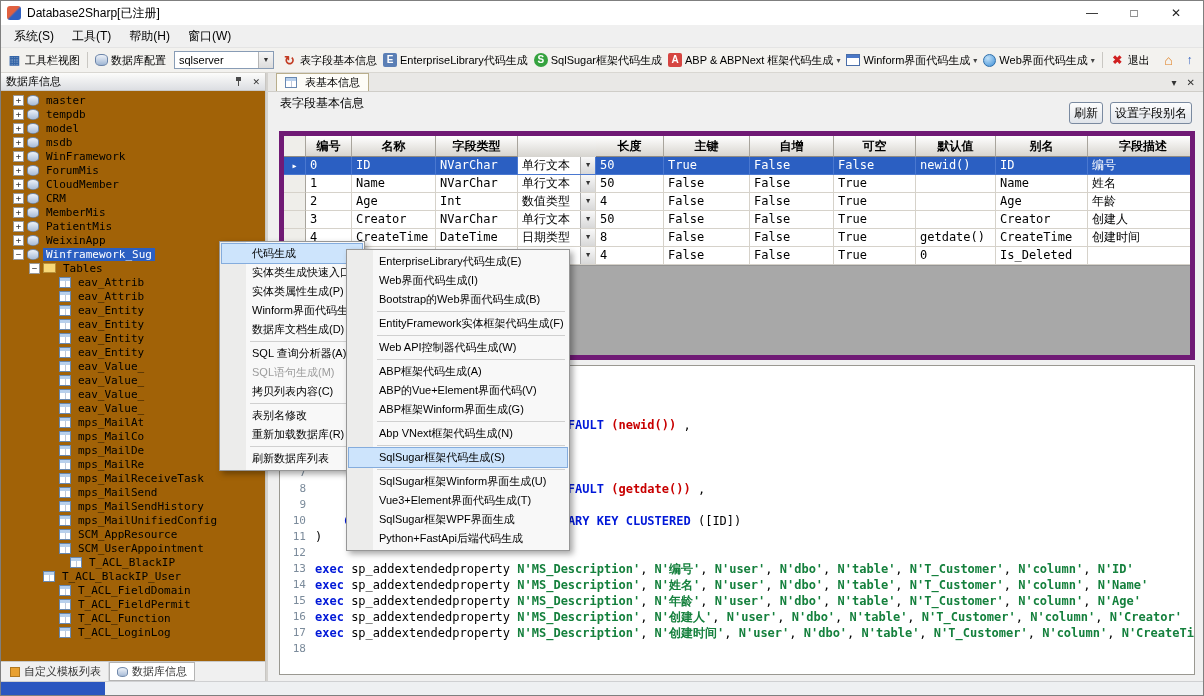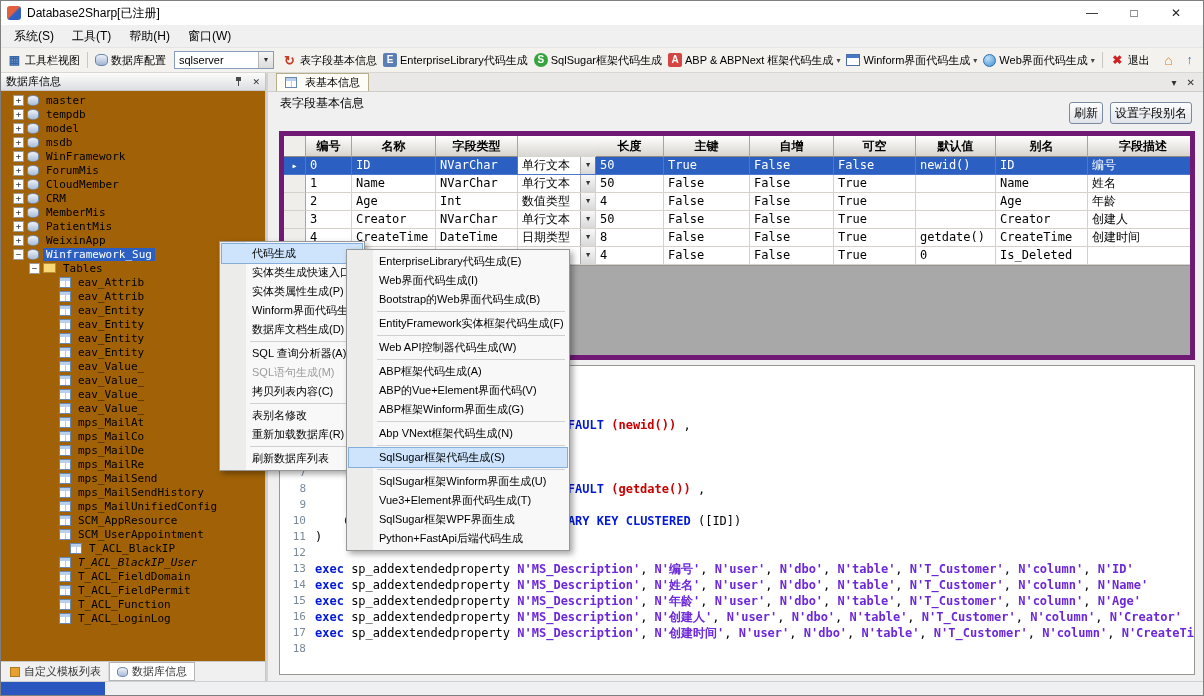--- a/index.html
+++ b/index.html
@@ -99,21 +99,21 @@
 .g-dd{width:15px;flex:none;background:linear-gradient(#f8f8f8,#d8d8d8);border-left:1px solid #a8a8a8;font-size:7px;line-height:16px;text-align:center;color:#333}
 .g-sel .g-combo-edit{background:#fff;color:#000}
 .g-filler{flex:1;background:#a8a8a8;border-top:1px solid #949494}
 
 
 .code-panel{position:absolute;left:11px;top:273px;width:916px;height:310px;background:#fff;border:1px solid #9a9891;padding:3px 0;font-family:"DejaVu Sans Mono",monospace;font-size:12px;overflow:hidden}
 .code-line{display:flex;height:16px;line-height:16px;white-space:pre}
 .ln{width:26px;text-align:right;color:#7b8b9b;flex:none;margin-right:9px;font-size:11px}
 .code-text{white-space:pre}
 .tk-kw{color:#0018d8;font-weight:bold}
-.tk-st{color:#6d28d9;font-weight:bold}
+.tk-st{color:#15803d;font-weight:bold}
 .tk-fn{color:#c80000;font-weight:bold}
 .tk-pl{color:#000}
 
 
 .statusbar{position:absolute;left:0;bottom:0;width:100%;height:14px;background:#eef0f2;border-top:1px solid #cfd0d2}
 .status-chunk{width:104px;height:100%;background:#2a56c0}
 
 
 .menu{position:absolute;background:#f8f8f8;background-image:linear-gradient(90deg,#ececeb 0,#ececeb 26px,#f8f8f8 26px);border:1px solid #979797;box-shadow:3px 3px 6px rgba(0,0,0,.35);padding:2px;z-index:40;font-size:11px}
 .menu1{left:218px;top:240px;width:146px}
@@ -343,20 +343,25 @@
             <span class="tlabel">mps_MailDe</span>
           </div>
           <div class="tree-row" style="padding-left: 44px;">
             <span class="exp-spacer"></span>
             <span class="ticon ic-ttable"></span>
             <span class="tlabel">mps_MailRe</span>
           </div>
           <div class="tree-row" style="padding-left: 44px;">
             <span class="exp-spacer"></span>
             <span class="ticon ic-ttable"></span>
+            <span class="tlabel">mps_MailReceiveTask</span>
+          </div>
+          <div class="tree-row" style="padding-left: 44px;">
+            <span class="exp-spacer"></span>
+            <span class="ticon ic-ttable"></span>
             <span class="tlabel">mps_MailSend</span>
           </div>
           <div class="tree-row" style="padding-left: 44px;">
             <span class="exp-spacer"></span>
             <span class="ticon ic-ttable"></span>
             <span class="tlabel">mps_MailSendHistory</span>
           </div>
           <div class="tree-row" style="padding-left: 44px;">
             <span class="exp-spacer"></span>
             <span class="ticon ic-ttable"></span>
@@ -370,21 +375,21 @@
           <div class="tree-row" style="padding-left: 44px;">
             <span class="exp-spacer"></span>
             <span class="ticon ic-ttable"></span>
             <span class="tlabel">SCM_UserAppointment</span>
           </div>
           <div class="tree-row" style="padding-left: 55px;">
             <span class="exp-spacer"></span>
             <span class="ticon ic-ttable"></span>
             <span class="tlabel">T_ACL_BlackIP</span>
           </div>
-          <div class="tree-row" style="padding-left: 44px; font-style: italic;">
+          <div class="tree-row" style="padding-left: 28px;">
             <span class="exp-spacer"></span>
             <span class="ticon ic-ttable"></span>
             <span class="tlabel">T_ACL_BlackIP_User</span>
           </div>
           <div class="tree-row" style="padding-left: 44px;">
             <span class="exp-spacer"></span>
             <span class="ticon ic-ttable"></span>
             <span class="tlabel">T_ACL_FieldDomain</span>
           </div>
           <div class="tree-row" style="padding-left: 44px;">

